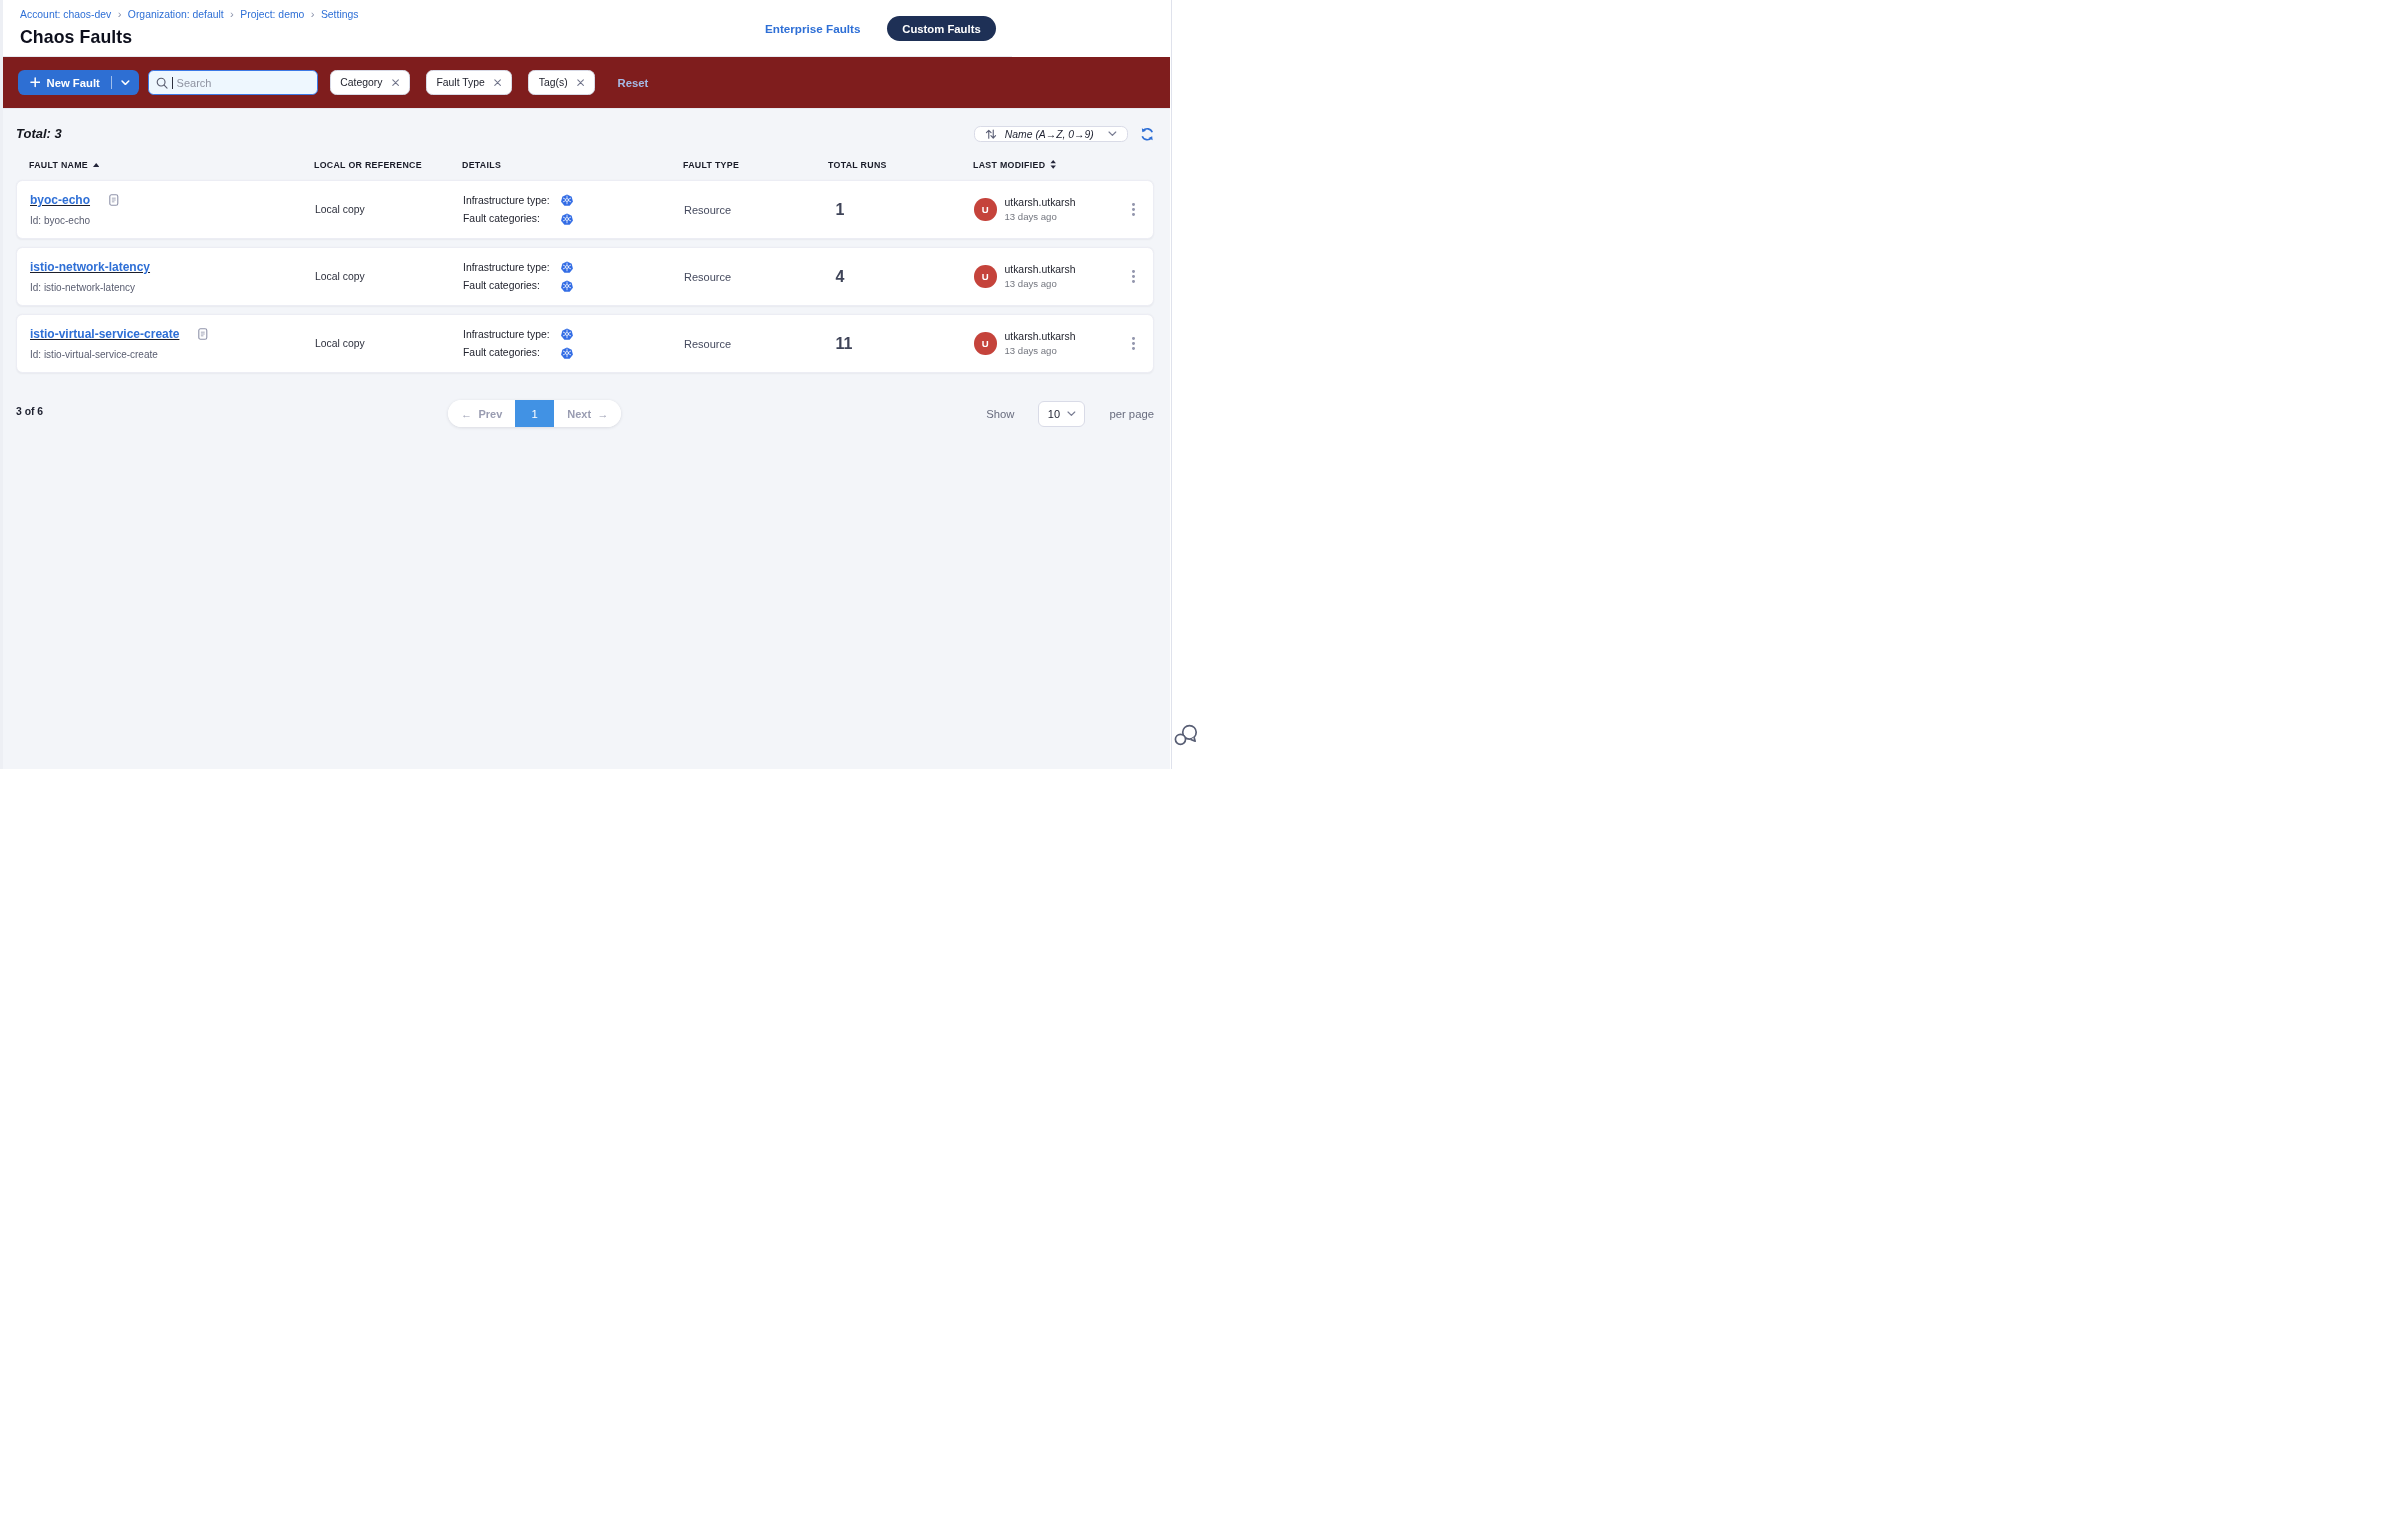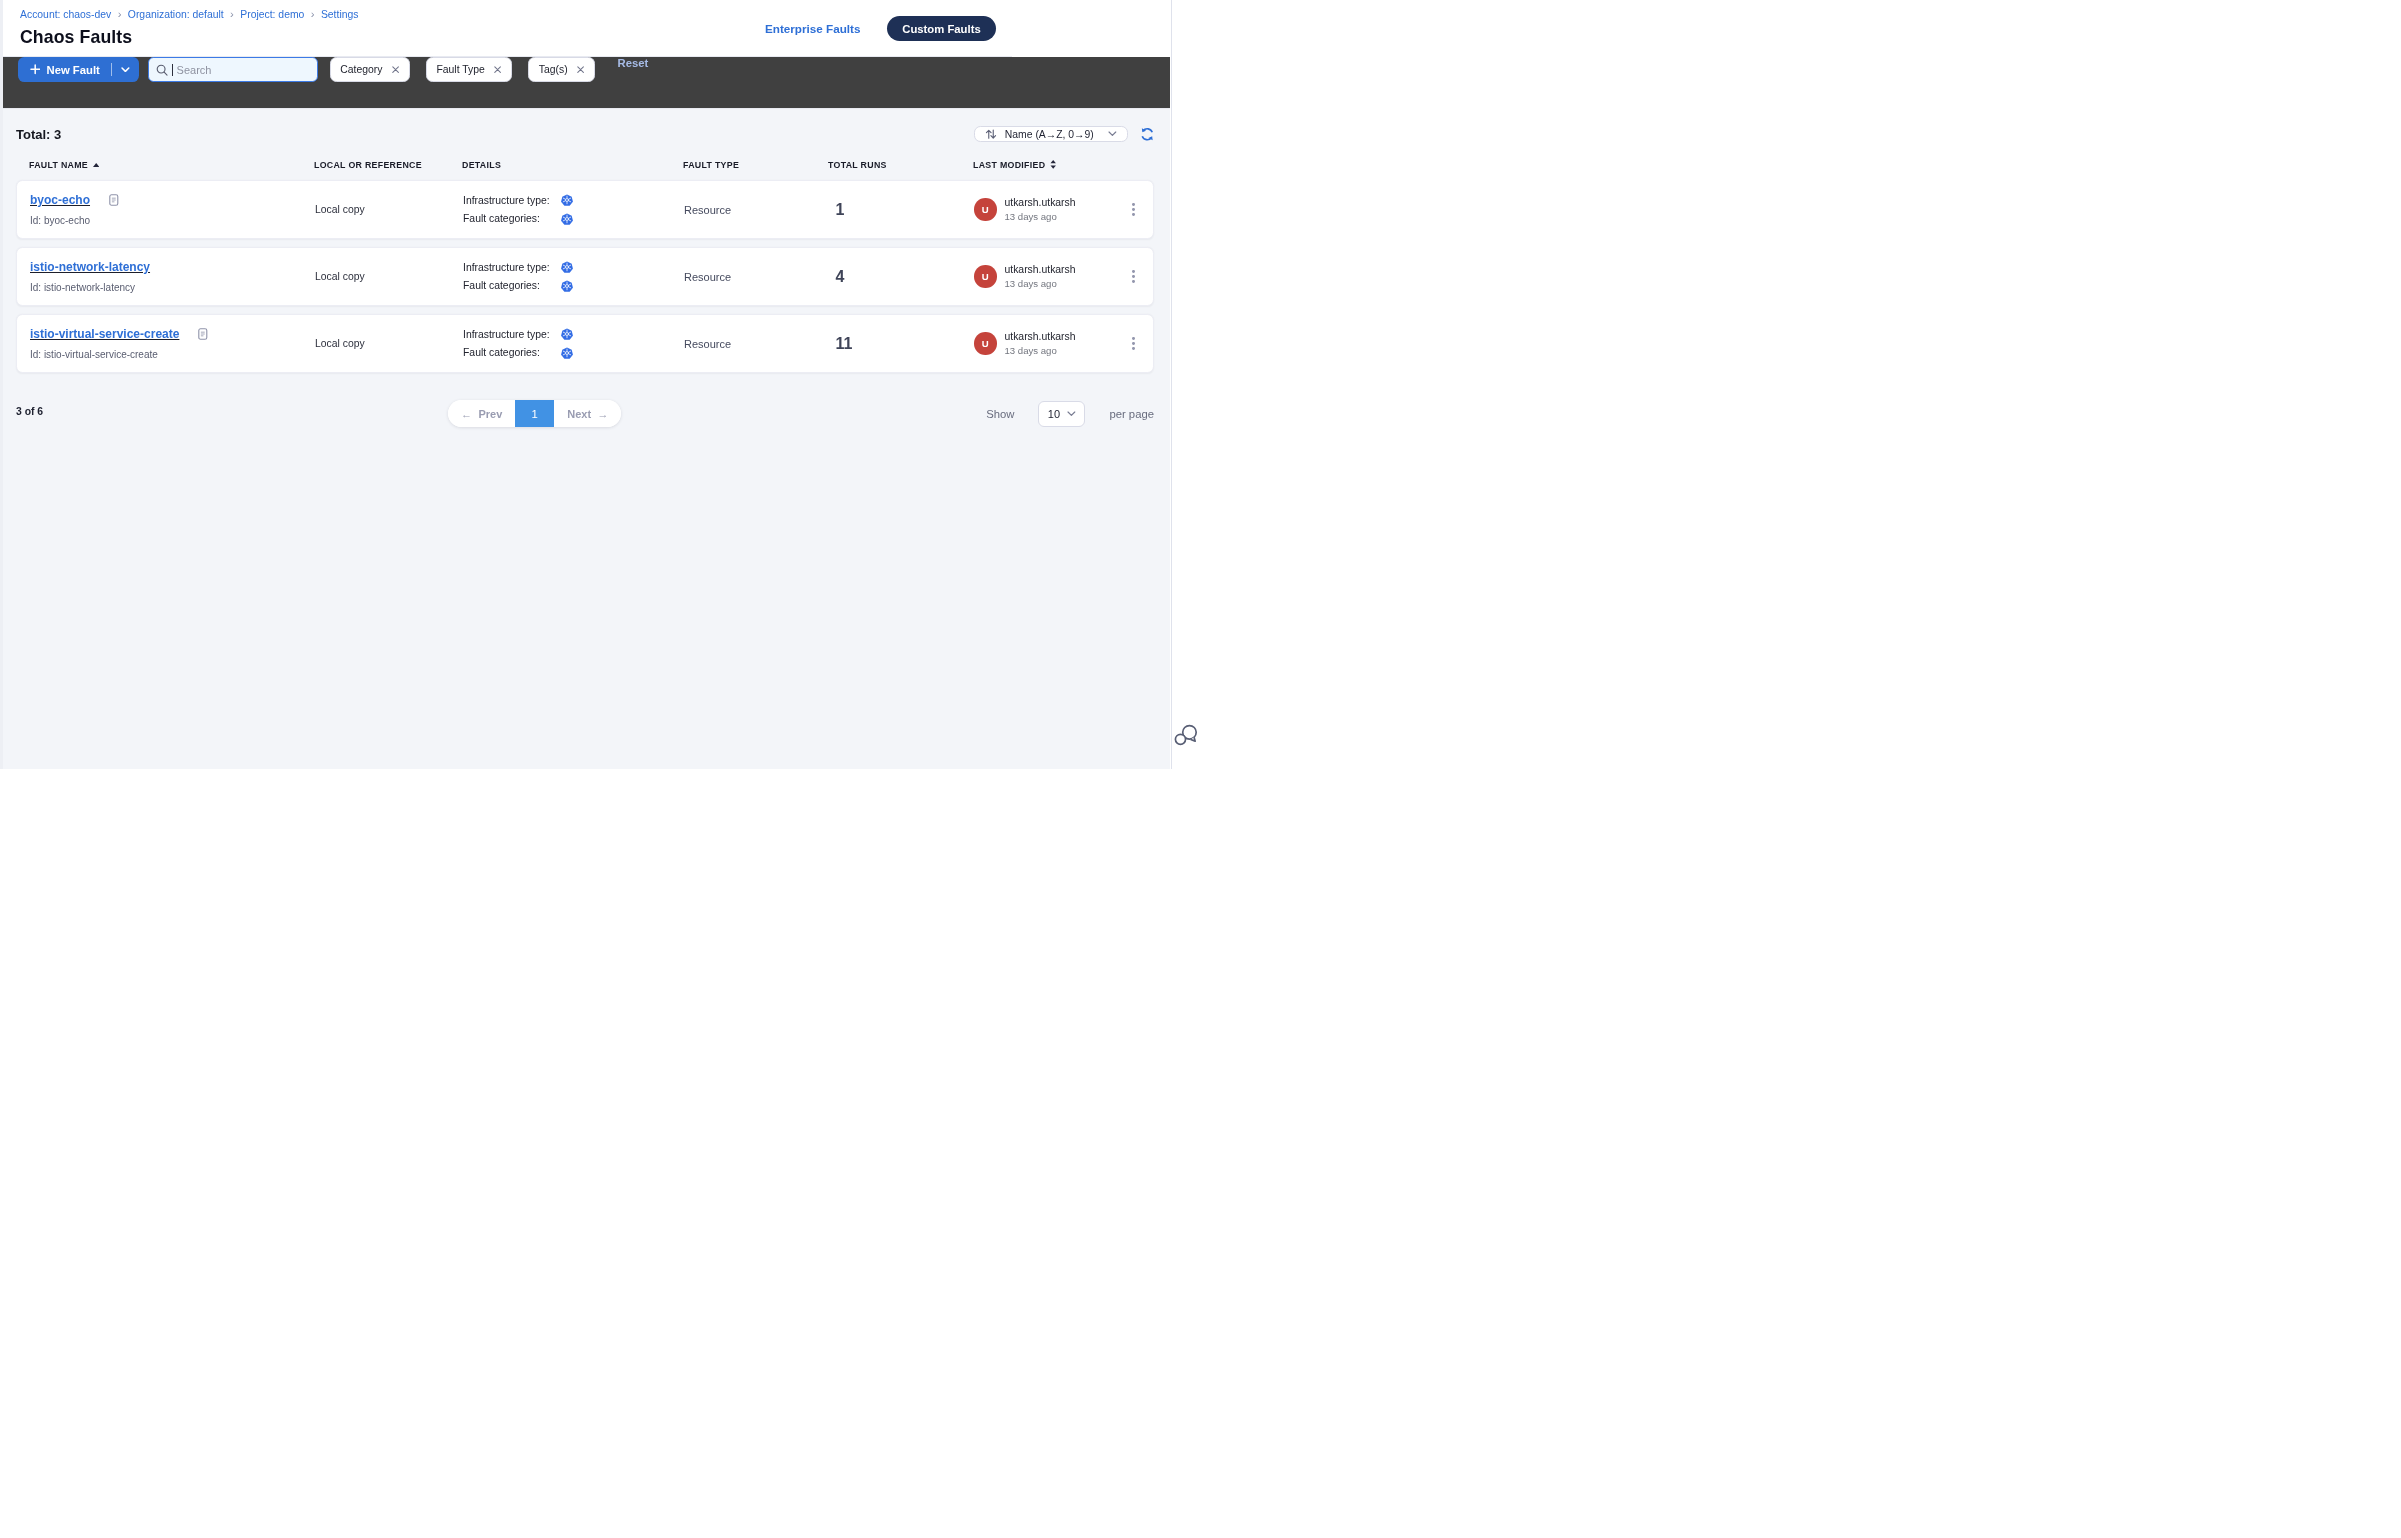--- a/index.html
+++ b/index.html
@@ -20,39 +20,39 @@
   .topbar { position:absolute; left:0; top:0; width:1012px; height:57px; background:#fff; border-bottom:0.8px solid #e8eaf1; padding-left:20px; z-index:2; }
   .breadcrumb { position:absolute; left:20px; top:8.8px; display:flex; align-items:center; font-size:10.4px; }
   .bc-link { color:var(--accent-blue); }
   .bc-sep { color:#8b93ab; margin:0 6.4px; font-size:11.3px; line-height:1; }
   .page-title { position:absolute; left:20px; top:26.5px; font-size:17.7px; font-weight:700; color:#0d0f1c; letter-spacing:0.1px; }
   .top-actions { position:absolute; right:16px; top:0; height:57px; display:flex; align-items:center; gap:26.5px; }
   .enterprise-link { color:var(--accent-blue); font-size:11.7px; font-weight:600; }
   .custom-pill { background:var(--navy); color:#fff; font-size:11.3px; font-weight:600; height:25px; border-radius:13px; border:none; padding:0 15.3px; display:flex; align-items:center; }
 
   
-  .toolbar { position:absolute; left:0; top:57px; width:1170px; height:52px; background:#404040; border-bottom:0.8px solid #e8eaf1; display:flex; align-items:flex-start; padding-left:17.7px; z-index:2; }
+  .toolbar { position:absolute; left:0; top:57px; width:1170px; height:52px; background:#7f1d1d; border-bottom:0.8px solid #e8eaf1; display:flex; align-items:center; padding-left:17.7px; z-index:2; }
   .new-fault-btn { height:25px; border:none; border-radius:6.4px; background:var(--primary-button-blue); color:#fff; display:flex; align-items:center; overflow:hidden; }
   .nf-main { display:flex; align-items:center; gap:6.4px; padding:0 11.3px 0 12px; font-size:11.3px; font-weight:700; color:#fff; }
   .nf-divider { width:0.8px; height:13.7px; background:rgba(255,255,255,.55); }
   .nf-caret { width:27px; height:100%; display:flex; align-items:center; justify-content:center; color:#fff; }
 
   .search-box { margin-left:8.8px; width:170px; height:25px; border:1.6px solid #3c7ae6; border-radius:5.6px; background:#eef7fe; display:flex; align-items:center; padding:0 7.2px; gap:4px; color:#6a6e80; }
   .text-cursor { width:0.8px; height:12px; background:#2c2f3c; }
   .search-box input { border:none; outline:none; background:transparent; font-size:11px; width:100%; font-family:inherit; color:#2c2f3c; }
   .search-box input::placeholder { color:#8f93a1; }
 
   .pills { display:flex; align-items:center; gap:16px; margin-left:12px; }
   .pill { height:25px; background:#fff; border:0.8px solid #d8dae6; border-radius:6.4px; display:flex; align-items:center; gap:9.6px; padding:0 9.6px; font-size:10.4px; color:#22242f; box-shadow:0 0.8px 0.8px rgba(40,41,61,.04); }
   .pill-x { color:#70748a; display:flex; }
   .reset-link { margin-left:22.5px; font-size:11.3px; font-weight:600; color:#a6bbe6; }
 
   
   .content { position:absolute; left:0; top:109px; width:1170px; bottom:0; background:#f3f5f9; z-index:1; }
-  .listbar { margin:17px 16px 0; display:flex; align-items:center; }
+  .listbar { margin:17px 16px 0; display:flex; align-items:flex-start;font-style:italic; }
   .total-label { font-size:13px; font-weight:700; color:#15171f; }
   .list-controls { margin-left:auto; display:flex; align-items:center; gap:12px; }
   .sort-select { height:16px; background:#fff; border:0.8px solid #d9dbe7; border-radius:6.4px; display:flex; align-items:center; gap:8px; padding:0 9.6px; font-size:10.4px; color:#1e2130; }
   .sort-select .chev { color:#787c92; display:flex; margin-left:6.4px; }
   .refresh-btn { width:14.5px; height:14.5px; display:flex; }
 
   .grid { display:grid; grid-template-columns:285px 148px 221px 145px 145px 1fr 29px; align-items:center; padding:0 13px; }
   .columns { margin:17.7px 16px 10.4px; }
   .colh { display:flex; align-items:center; gap:4.8px; font-size:8.8px; font-weight:700; letter-spacing:0.3px; color:#191b28; }
 

